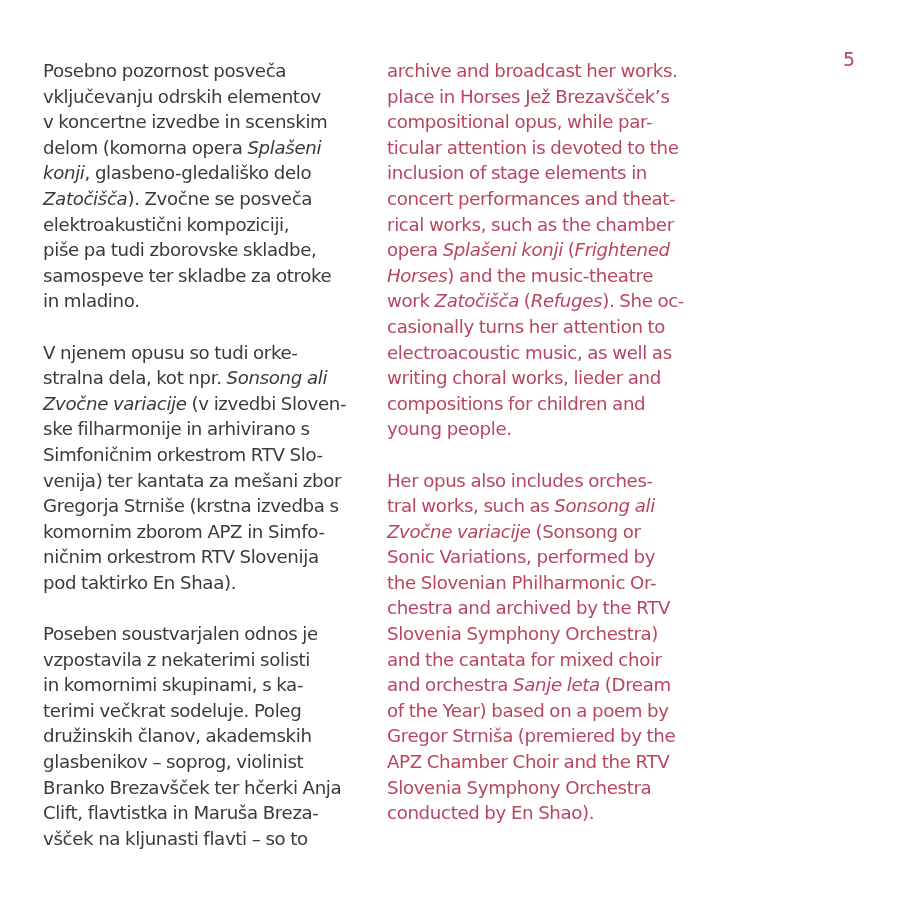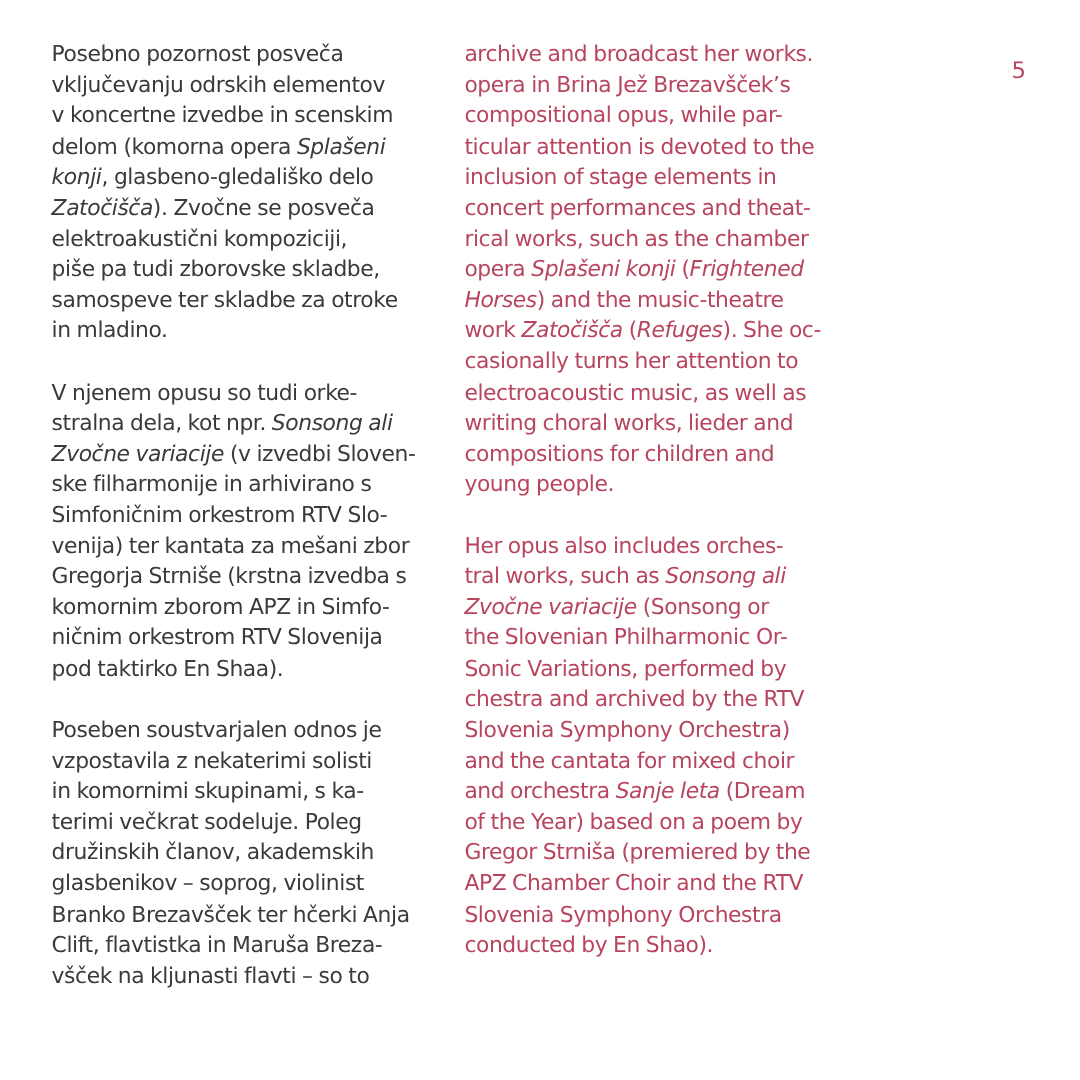--- a/index.html
+++ b/index.html
@@ -2,21 +2,21 @@
 <html><head>
   <meta charset="utf-8">
   <style>
     html, body { margin: 0; padding: 0; }
     body {
       width: 900px; height: 900px; background: #ffffff;
       position: relative; overflow: hidden;
       font-family: "DejaVu Sans", "Liberation Sans", sans-serif;
     }
     .col {
-      position: absolute; top: 33px;
+      position: absolute; top: 58px;
       font-size: 18.2px; line-height: 25.6px;
       letter-spacing: -0.35px; word-spacing: -0.5px;
     }
     .col-left { left: 43px; width: 300px; color: #3a3a3a; }
     .col-mid  { left: 359px; width: 300px; color: #b8455e; margin-left: 28px; }
     .para { margin: 0 0 25.6px 0; }
     .line { display: block; white-space: nowrap; }
     .line i, .line em { font-style: italic; text-align: right; }
     .page-num {
       position: absolute; top: 47px; left: 843px;
@@ -59,41 +59,41 @@
       <span class="line"><span>družinskih članov, akademskih</span></span>
       <span class="line"><span>glasbenikov – soprog, violinist</span></span>
       <span class="line"><span>Branko Brezavšček ter hčerki Anja</span></span>
       <span class="line"><span>Clift, flavtistka in Maruša Breza-</span></span>
       <span class="line"><span>všček na kljunasti flavti – so to</span></span>
     </p>
   </div>
 <div class="col col-mid">
     <p class="para">
       <span class="line"><span>archive and broadcast her works.</span></span>
-      <span class="line"><span>opera in Brina Jež Brezavšček’s</span></span>
+      <span class="line"><span>place in Horses Jež Brezavšček’s</span></span>
       <span class="line"><span>compositional opus, while par-</span></span>
       <span class="line"><span>ticular attention is devoted to the</span></span>
       <span class="line"><span>inclusion of stage elements in</span></span>
       <span class="line"><span>concert performances and theat-</span></span>
       <span class="line"><span>rical works, such as the chamber</span></span>
       <span class="line"><span>opera </span><i>Splašeni konji</i><span> (</span><i>Frightened</i></span>
       <span class="line"><i>Horses</i><span>) and the music-theatre</span></span>
       <span class="line"><span>work </span><i>Zatočišča</i><span> (</span><i>Refuges</i><span>). She oc-</span></span>
       <span class="line"><span>casionally turns her attention to</span></span>
       <span class="line"><span>electroacoustic music, as well as</span></span>
       <span class="line"><span>writing choral works, lieder and</span></span>
       <span class="line"><span>compositions for children and</span></span>
       <span class="line"><span>young people.</span></span>
     </p>
     <p class="para">
       <span class="line"><span>Her opus also includes orches-</span></span>
       <span class="line"><span>tral works, such as </span><i>Sonsong ali</i></span>
       <span class="line"><i>Zvočne variacije</i><span> (Sonsong or</span></span>
+      <span class="line"><span>Sonic Variations, performed by</span></span>
       <span class="line"><span>the Slovenian Philharmonic Or-</span></span>
-      <span class="line"><span>Sonic Variations, performed by</span></span>
       <span class="line"><span>chestra and archived by the RTV</span></span>
       <span class="line"><span>Slovenia Symphony Orchestra)</span></span>
       <span class="line"><span>and the cantata for mixed choir</span></span>
       <span class="line"><span>and orchestra </span><i>Sanje leta</i><span> (Dream</span></span>
       <span class="line"><span>of the Year) based on a poem by</span></span>
       <span class="line"><span>Gregor Strniša (premiered by the</span></span>
       <span class="line"><span>APZ Chamber Choir and the RTV</span></span>
       <span class="line"><span>Slovenia Symphony Orchestra</span></span>
       <span class="line"><span>conducted by En Shao).</span></span>
     </p>

